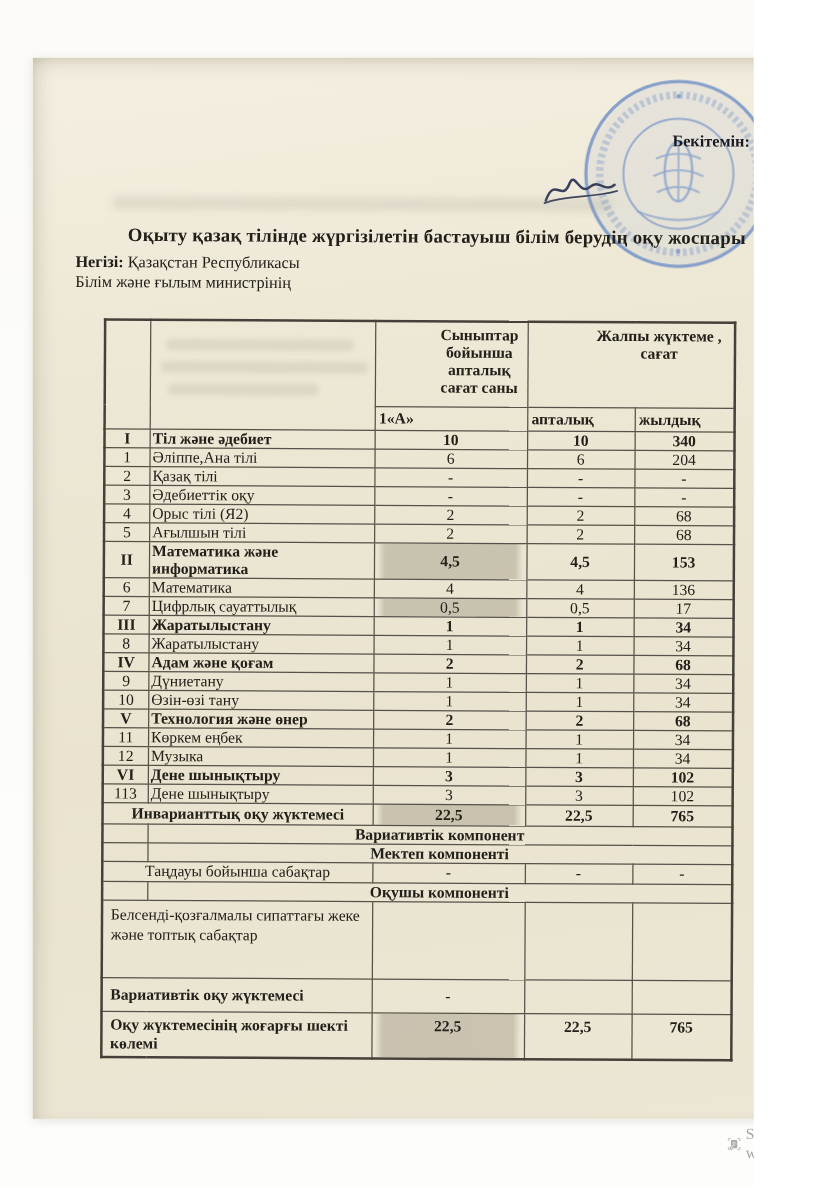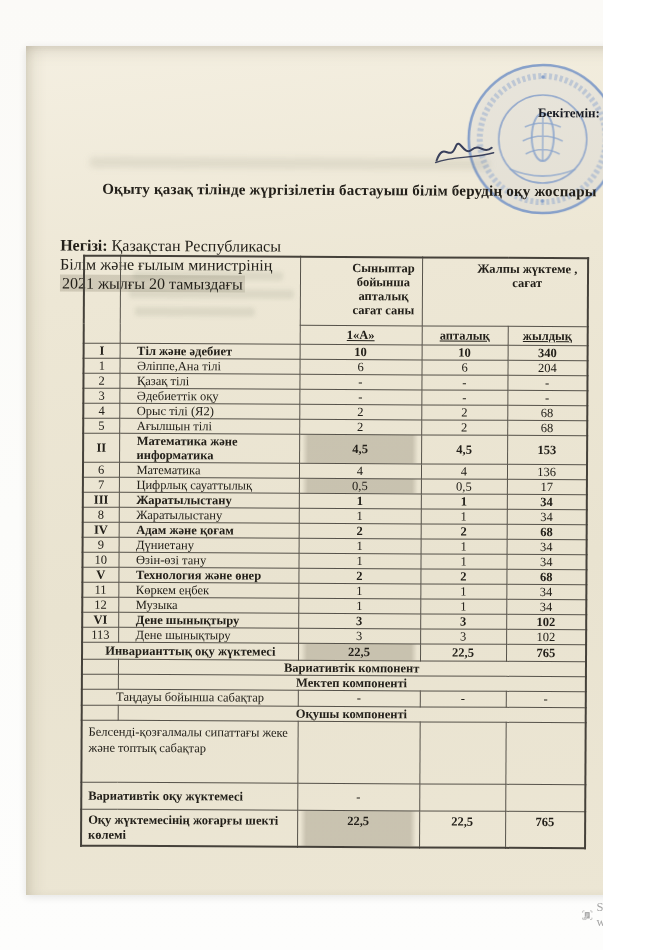--- a/index.html
+++ b/index.html
@@ -25,41 +25,41 @@
   .stamp-svg { position:absolute; left:420px; top:10px; filter:blur(.4px); opacity:.9; }
   .approve { position:absolute; left:414px; top:56px; width:192px; text-align:right;
              font-weight:bold; font-size:13px; line-height:1.5; color:#171a22; }
   .approve .l1 { padding-right:34px; }
   .approve .l3 { padding-right:6px; }
   .sig-svg { position:absolute; left:-8px; top:32px; }
 
   
   .title { position:absolute; top:136px; left:48px; width:548px; text-align:center;
            font-weight:bold; font-size:15px; letter-spacing:.2px; }
-  .basis { position:absolute; top:157px; left:33px; font-size:16px; line-height:1.2;margin-top:34px; }
+  .basis { position:absolute; top:157px; left:33px; font-size:13px; line-height:1.2; }
   .basis .b { font-weight:bold; }
   .hl-line { background:linear-gradient(90deg,rgba(157,150,130,.38),rgba(157,150,130,.30)); padding:0 2px; }
 
   
   .smudge { position:absolute; background:rgba(138,136,118,.16); filter:blur(3px); border-radius:4px; }
   .ghost { position:absolute; background:rgba(120,128,108,.15); filter:blur(2px); border-radius:3px; }
 
   
   table { position:absolute; top:210px; left:56px; width:504px; table-layout:fixed;
           border-collapse:collapse; font-size:12.5px; color:#23201a;
           border:2px solid #45413a; }
   td { border:1px solid #56524a; padding:0 3px; height:15px; line-height:1.12;
        vertical-align:middle; overflow:hidden; }
   .c-num  { text-align:center; }
-  .c-name { padding-left:17px; }
+  .c-name { padding-left:2px; }
   .c-val  { text-align:center; }
   tr.sec  { font-weight:bold; }
   tr.h1 td { height:68px; vertical-align:top; text-align:center; font-weight:bold; padding-top:3px;padding-left:48px; }
   tr.h1 td.hcell-ghost, tr.h1 td.hcell-num { vertical-align:top; position:relative; }
-  tr.h2 td { height:19px; text-align:center; font-weight:bold;text-decoration:underline; }
+  tr.h2 td { height:19px; text-align:left; font-weight:bold; }
   td.hl { background:linear-gradient(90deg,rgba(150,143,124,0) 2%,rgba(150,143,124,.40) 7%,
                                       rgba(150,143,124,.40) 93%,rgba(150,143,124,0) 98%); }
   tr.comp td.lblwide { text-align:center; font-weight:bold; height:15px; }
   tr.invariant td { font-weight:bold; height:17px; }
   tr.invariant td.lbl2 { text-align:center; }
   tr.elective td { height:16px; }
   tr.elective td.lbl2 { text-align:center; }
   tr.active td { height:62px; vertical-align:top; }
   tr.active td.lbl2 { text-align:left; padding:3px 6px; line-height:1.3; }
   tr.varload td { height:27px; font-weight:bold; }
@@ -100,21 +100,20 @@
         </svg>
       </div>
 
       <div class="smudge" style="top:112px;left:62px;width:400px;height:11px;"></div>
 
       <div class="title">Оқыту қазақ тілінде жүргізілетін бастауыш білім берудің оқу жоспары</div>
 
       <div class="basis">
         <div><span class="b">Негізі:</span> <span>Қазақстан Республикасы</span></div>
         <div>Білім және ғылым министрінің</div>
-        <div><span class="hl-line">2021 жылғы 20 тамыздағы</span></div>
       </div>
 
       <table>
         <colgroup>
             <col style="width:36px">
             <col style="width:180px">
             <col style="width:122px">
             <col style="width:86px">
             <col style="width:80px">
           </colgroup>

